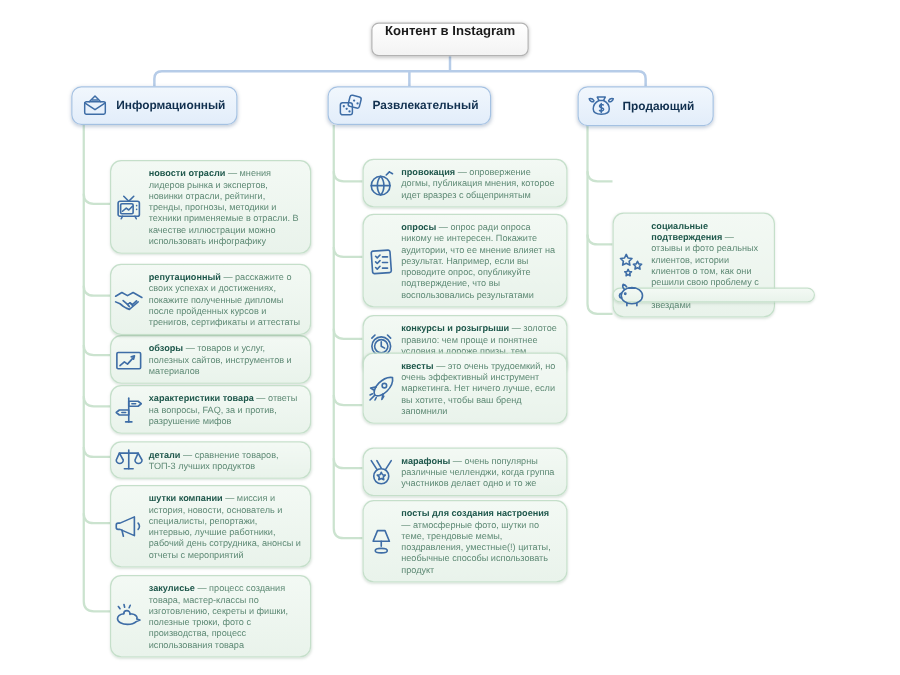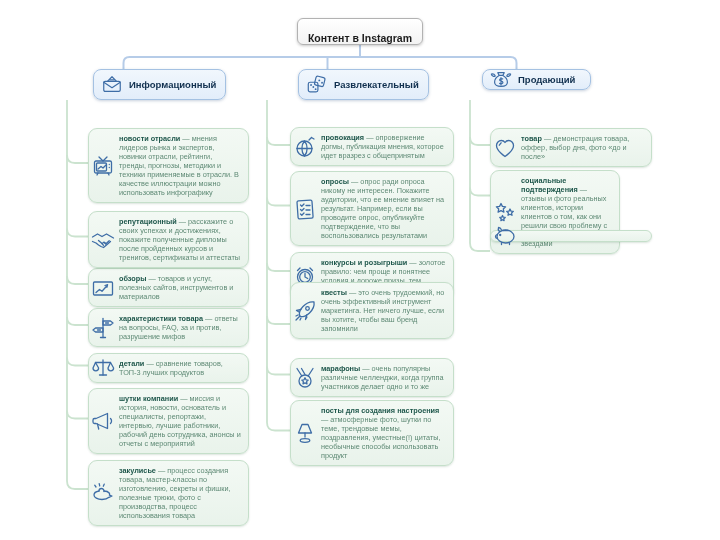--- a/index.html
+++ b/index.html
@@ -5,31 +5,30 @@
   html,body{margin:0;padding:0;background:#fff;}
   .canvas{
     position:relative;width:720px;height:540px;background:#ffffff;
     font-family:"Liberation Sans",sans-serif;overflow:hidden;
   }
   .connectors{position:absolute;left:0;top:0;z-index:0;}
   .node{position:absolute;z-index:1;box-sizing:border-box;}
   .root{
     background:linear-gradient(#ffffff,#f3f3f3);
     border:1px solid #b2b2b2;border-radius:6px;
-    display:flex;align-items:flex-end;justify-content:center;
+    display:flex;align-items:flex-start;justify-content:center;
     font-weight:bold;font-size:10.5px;color:#1b1b1b;
     box-shadow:0 1px 3px rgba(0,0,0,.22);
   }
   .branch{
     background:linear-gradient(#f1f7fd,#e2edfa);
     border:1px solid #a4c1e2;border-radius:8px;
     display:flex;align-items:center;gap:6px;padding:0 7px;
     font-weight:bold;font-size:9.5px;color:#11304f;
     box-shadow:0 1px 3px rgba(70,100,140,.3);
-    margin-left:36px;
   }
   .branch .icon{width:22px;height:22px;flex:0 0 auto;}
   .leaf{
     background:linear-gradient(#f3f9f4,#e9f3eb);
     border:1px solid #c5dfca;border-radius:9px;
     padding:5px 7px 5px 30px;
     font-size:7.3px;line-height:1.24;color:#5d8974;
     box-shadow:0 1px 2px rgba(90,130,100,.22);
   }
   .leaf b{color:#1e574b;}
@@ -99,21 +98,21 @@
             <circle cx="5.5" cy="12" r="1"></circle>
             <circle cx="10.5" cy="16.5" r="1"></circle>
             <circle cx="8" cy="14.2" r="1"></circle>
             <circle cx="14.5" cy="7" r="1"></circle>
             <circle cx="17.5" cy="9.5" r="1"></circle>
           </g>
         </svg>
       </span>
     <span>Развлекательный</span>
   </div>
-  <div class="node branch" style="left:446px;top:69px;width:109px;height:21px">
+  <div class="node branch" style="left:462px;top:69px;width:109px;height:32px">
     <span class="icon">
         <svg viewBox="0 0 24 24" fill="none" stroke="#3e6da6" stroke-width="1.3" stroke-linecap="round" stroke-linejoin="round">
           <path d="M10 7L8.5 4h7L14 7"></path>
           <path d="M10 7h4c3 1.5 5 4.5 5 7.5 0 2.8-2.5 4.5-7 4.5s-7-1.7-7-4.5C5 11.5 7 8.5 10 7z"></path>
           <path d="M13.8 10.8c-1.8-.8-3.3 0-3.3 1.1 0 1.7 3.6 1 3.6 2.8 0 1.2-1.8 1.9-3.6 1M12 9.5v8"></path>
           <path d="M5.5 8C4 8.5 2 7.5 1.5 5.5c1.8-.5 3.3.3 4.1 1.6M18.5 8c1.5.5 3.5-.5 4-2.5-1.8-.5-3.3.3-4.1 1.6"></path>
         </svg>
       </span>
     <span>Продающий</span>
   </div>
@@ -252,29 +251,20 @@
     <span class="icon">
         <svg viewBox="0 0 24 24" fill="none" stroke="#3e6da6" stroke-width="1.3" stroke-linecap="round" stroke-linejoin="round">
           <path d="M9 3.5h6l3.5 8.5h-13z"></path>
           <path d="M12 12v4"></path>
           <ellipse cx="12" cy="19.5" rx="4.8" ry="1.8"></ellipse>
         </svg>
       </span>
     <p><b>посты для создания настроения</b> <span>— атмосферные фото, шутки по теме, трендовые мемы, поздравления, уместные(!) цитаты, необычные способы использовать продукт</span></p>
   </div>
 
-  <div class="node leaf" style="left:490px;top:128px;width:162px">
-    <span class="icon">
-        <svg viewBox="0 0 24 24" fill="none" stroke="#3e6da6" stroke-width="1.3" stroke-linecap="round" stroke-linejoin="round">
-          <path d="M12 20.5S3.5 15 3.5 9.5C3.5 6.7 5.7 4.5 8.3 4.5c1.5 0 3 .8 3.7 2 .7-1.2 2.2-2 3.7-2 2.6 0 4.8 2.2 4.8 5C20.5 15 12 20.5 12 20.5z"></path>
-          <path d="M6.3 9.2l1.8-2.4"></path>
-        </svg>
-      </span>
-    <p><b>товар</b> <span>— демонстрация товара, оффер, выбор дня, фото «до и после»</span></p>
-  </div>
   <div class="node leaf" style="left:490px;top:170px;width:130px">
     <span class="icon">
         <svg viewBox="0 0 24 24" fill="none" stroke="#3e6da6" stroke-width="1.3" stroke-linecap="round" stroke-linejoin="round">
           <path d="M8 3.5l1.4 2.9 3.2.4-2.3 2.2.6 3.1L8 10.6l-2.9 1.5.6-3.1L3.4 6.8l3.2-.4z"></path>
           <path d="M17 9l1 2.1 2.3.3-1.7 1.6.4 2.3-2-1.1-2 1.1.4-2.3-1.7-1.6 2.3-.3z"></path>
           <path d="M9.5 15.5l.8 1.7 1.9.2-1.4 1.3.3 1.9-1.6-.9-1.6.9.3-1.9-1.4-1.3 1.9-.2z"></path>
         </svg>
       </span>
     <p><b>социальные подтверждения</b> <span>— отзывы и фото реальных клиентов, истории клиентов о том, как они решили свою проблему с помощью товара, фото со звездами</span></p>
   </div>

